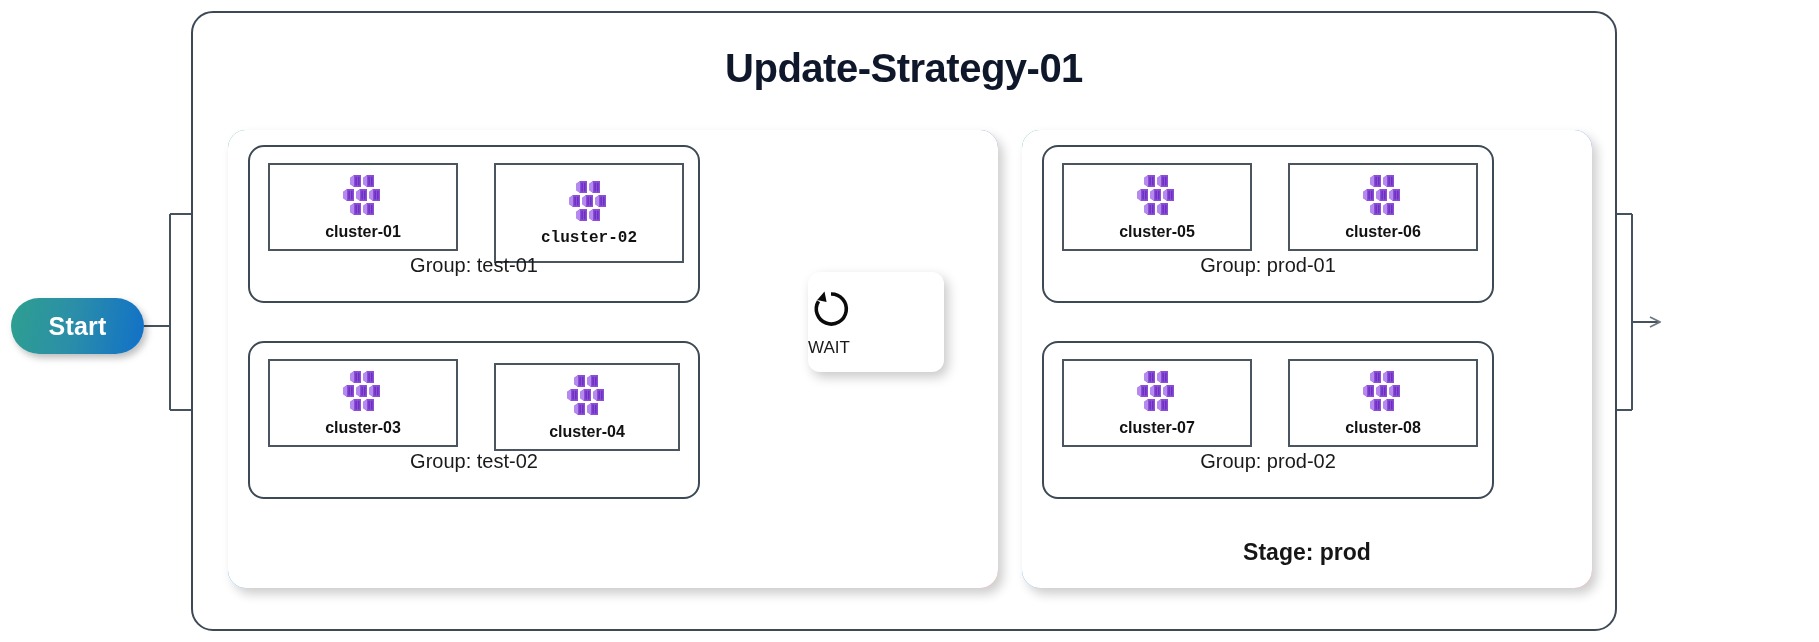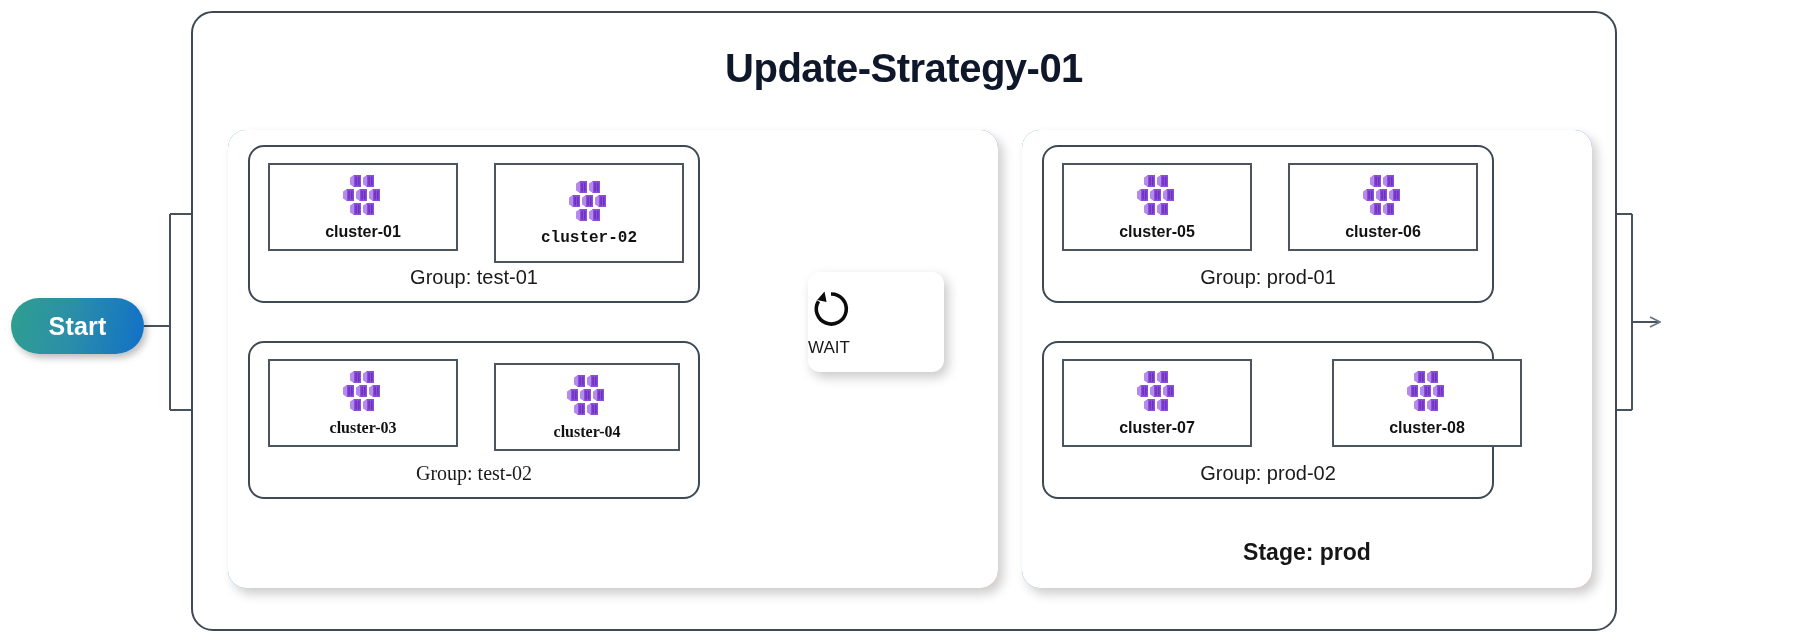--- a/index.html
+++ b/index.html
@@ -45,21 +45,21 @@
   .stage-label{
     position:absolute;left:0;right:0;bottom:22px;text-align:center;
     font-size:23px;font-weight:bold;color:#161616;
   }
 
   
   .group{
     position:absolute;border:2px solid #3d4a55;border-radius:16px;background:#fff;box-sizing:border-box;
   }
   .group-label{
-    position:absolute;left:0;right:0;bottom:12px;text-align:center;
+    position:absolute;left:0;right:0;bottom:24px;text-align:center;
     font-size:20px;color:#1a1a1a;
   }
 
   
   .cluster{
     position:absolute;border:2px solid #4b5560;border-radius:0;background:#fff;box-sizing:border-box;
     display:flex;flex-direction:column;align-items:center;justify-content:center;
   }
   .cluster-label{font-size:16px;font-weight:bold;color:#121212;margin-top:6px;}
   .eks-icon{width:52px;height:44px;display:block;}
@@ -228,21 +228,21 @@
                     <rect x="8" y="1.8" width="1.5" height="8.6" fill="#6d2fc0"></rect>
                   </g>
               </g>
             </svg>
           </span>
           <span class="cluster-label">cluster-02</span>
         </div>
         <div class="group-label">Group: test-01</div>
       </div>
 
-      <div class="group" style="left:20px;top:211px;width:452px;height:158px;font-family:Liberation Serif, serif;">
+      <div class="group" style="left:20px;top:211px;width:452px;height:158px;">
         <div class="cluster" style="left:18px;top:16px;width:190px;height:88px;">
           <span>
             <svg class="eks-icon" viewBox="0 0 52 44">
               <g>
                 <g transform="translate(13,2)">
                     <path d="M0 3 L4 0 L11 0 L11 12 L4 12 L0 9 Z" fill="#8a4fd6"></path>
                     <path d="M0 3 L4 0 L4 12 L0 9 Z" fill="#b589ee"></path>
                     <rect x="5.4" y="1.8" width="1.5" height="8.6" fill="#6d2fc0"></rect>
                     <rect x="8" y="1.8" width="1.5" height="8.6" fill="#6d2fc0"></rect>
                   </g>
@@ -498,21 +498,21 @@
                     <path d="M0 3 L4 0 L11 0 L11 12 L4 12 L0 9 Z" fill="#8a4fd6"></path>
                     <path d="M0 3 L4 0 L4 12 L0 9 Z" fill="#b589ee"></path>
                     <rect x="5.4" y="1.8" width="1.5" height="8.6" fill="#6d2fc0"></rect>
                     <rect x="8" y="1.8" width="1.5" height="8.6" fill="#6d2fc0"></rect>
                   </g>
               </g>
             </svg>
           </span>
           <span class="cluster-label">cluster-07</span>
         </div>
-        <div class="cluster" style="left:244px;top:16px;width:190px;height:88px;margin-left:44px;">
+        <div class="cluster" style="left:244px;top:16px;width:190px;height:88px;">
           <span>
             <svg class="eks-icon" viewBox="0 0 52 44">
               <g>
                 <g transform="translate(13,2)">
                     <path d="M0 3 L4 0 L11 0 L11 12 L4 12 L0 9 Z" fill="#8a4fd6"></path>
                     <path d="M0 3 L4 0 L4 12 L0 9 Z" fill="#b589ee"></path>
                     <rect x="5.4" y="1.8" width="1.5" height="8.6" fill="#6d2fc0"></rect>
                     <rect x="8" y="1.8" width="1.5" height="8.6" fill="#6d2fc0"></rect>
                   </g>
                 <g transform="translate(26,2)">

